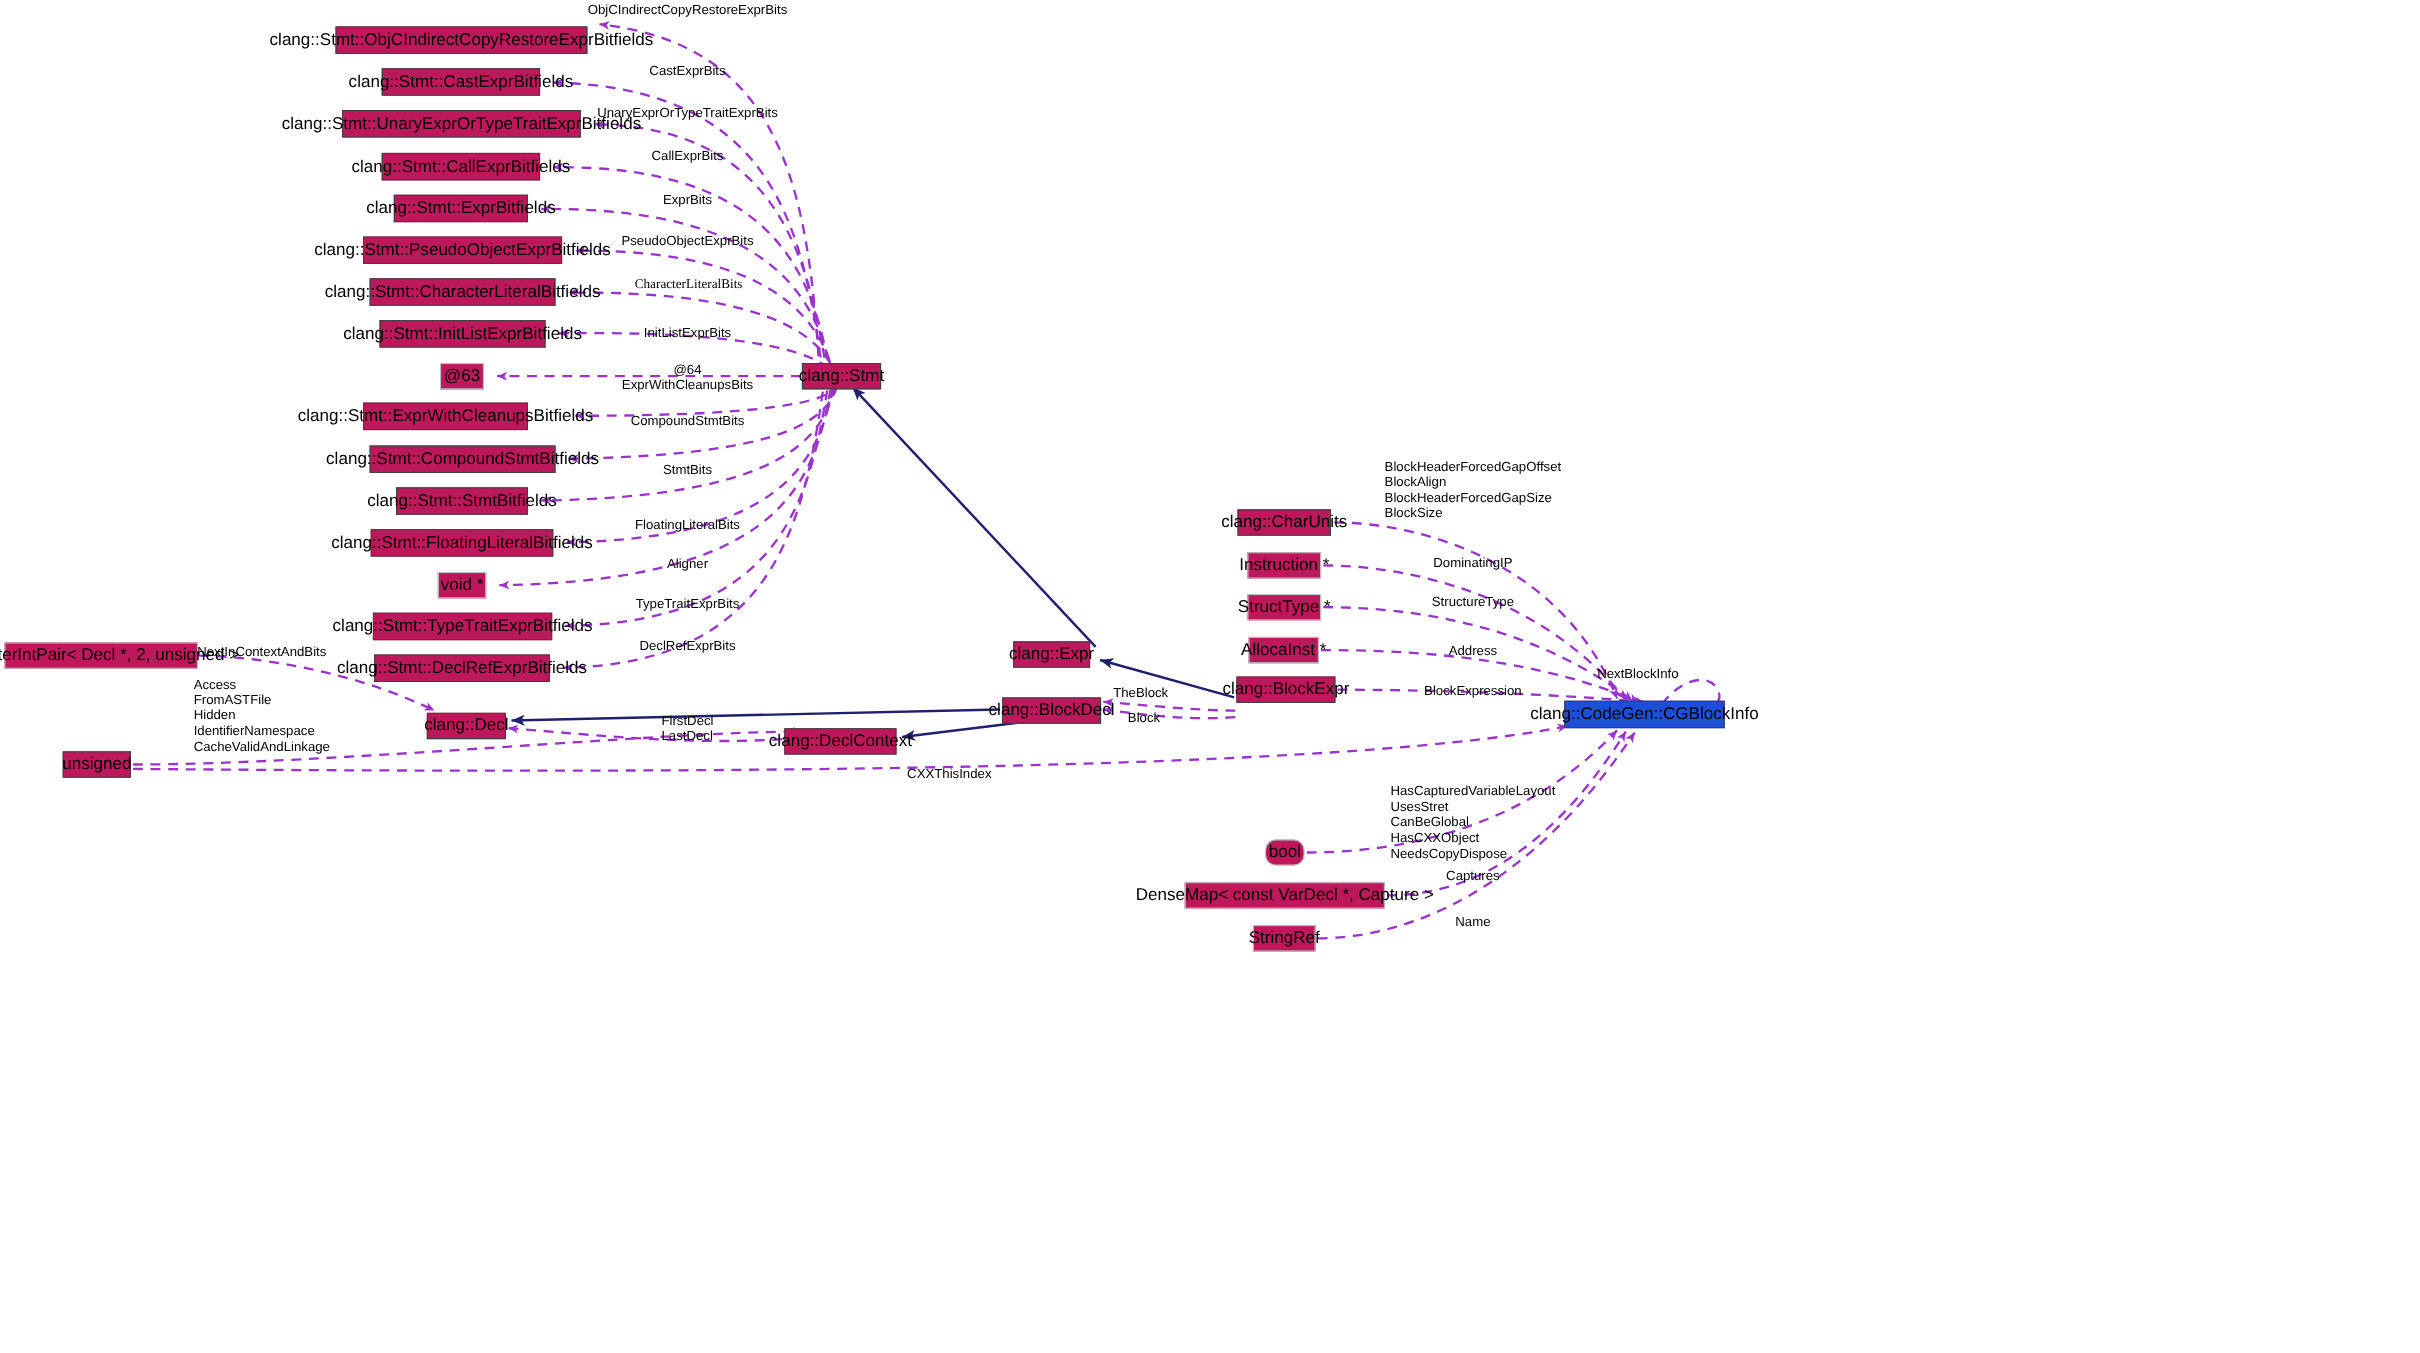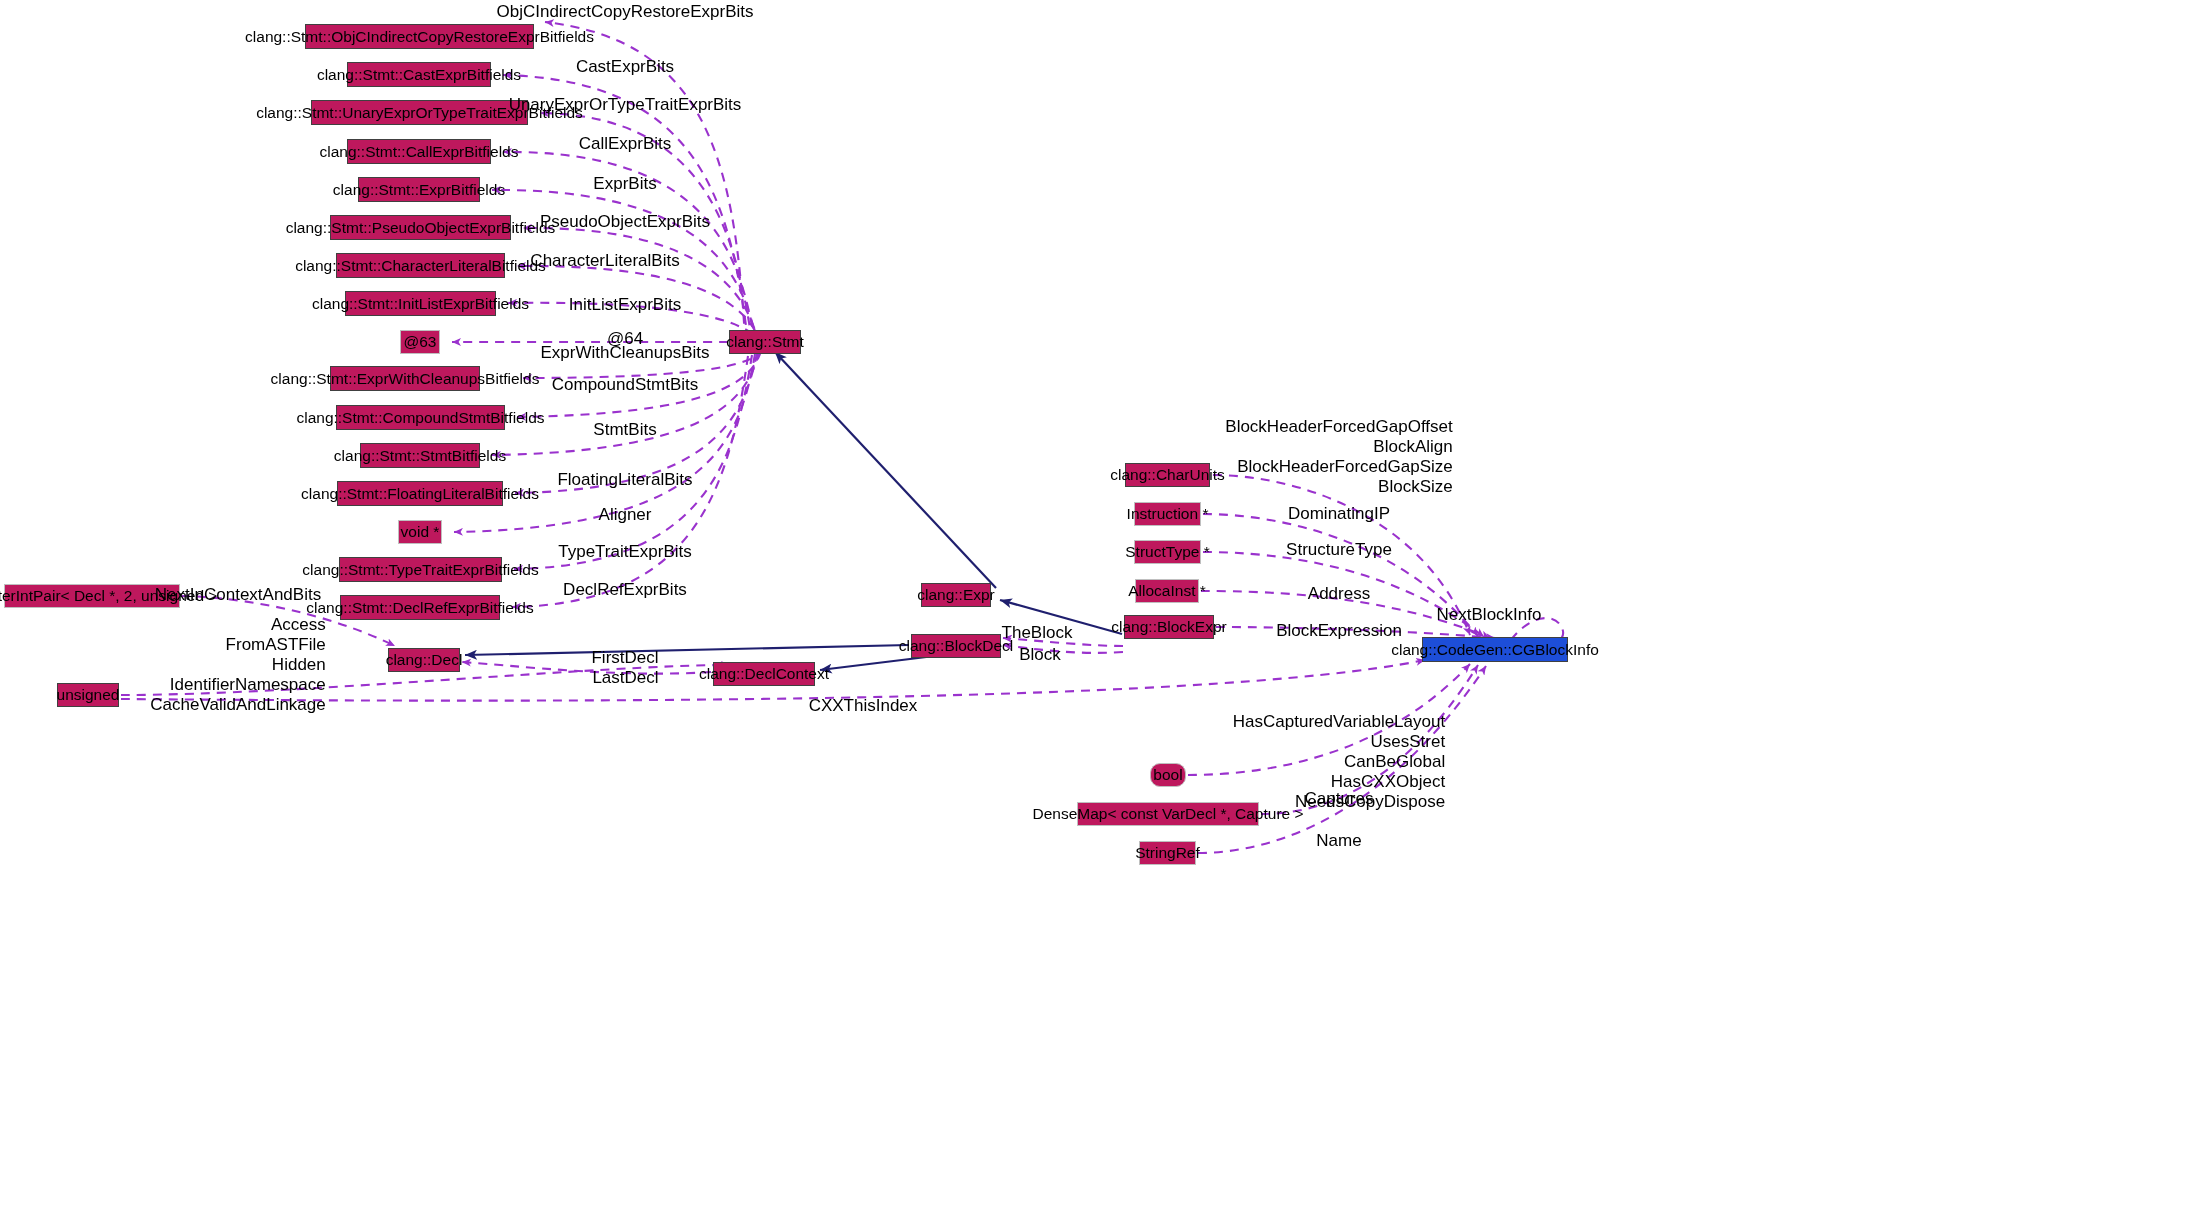--- a/index.html
+++ b/index.html
@@ -5,22 +5,22 @@
   html,body{margin:0;padding:0;background:#ffffff;}
   body{font-family:"Liberation Sans","DejaVu Sans",sans-serif;}
   #canvas{position:relative;width:2200px;height:1230px;background:#ffffff;overflow:hidden;}
   svg.edges{position:absolute;left:0;top:0;width:2200px;height:1230px;pointer-events:none;}
   .node{position:absolute;box-sizing:border-box;background:#be185d;
         display:flex;align-items:center;justify-content:center;
         font-size:15.5px;color:#000000;white-space:nowrap;line-height:1;}
   .node.solid{border:1.6px solid #404040;}
   .node.light{border:1.4px solid #bfbfbf;}
   .node.current{border:1.6px solid #404040;background:#1d4ed8;}
-  .elabel{position:absolute;font-size:17px;color:#000000;white-space:pre;
-          text-align:right;line-height:1.18;transform:translateX(-50%);}
+  .elabel{position:absolute;font-size:12px;color:#000000;white-space:pre;
+          text-align:left;line-height:1.18;transform:translateX(-50%);}
 </style>
 </head>
 <body>
 
 <div id="canvas">
 
   <svg class="edges" viewBox="0 0 2200 1230">
     <defs>
       <marker id="ah-p" markerWidth="10" markerHeight="8" refX="9" refY="4" orient="auto" markerUnits="userSpaceOnUse">
         <path d="M9,4 L0,0 L2.4,4 L0,8 Z" fill="#9a32cd"></path>
@@ -106,21 +106,21 @@
       <div class="node light" style="left: 1139px; top: 841px; width: 57px; height: 24px;">StringRef</div>
       <div class="node current" style="left: 1422px; top: 637px; width: 146px; height: 25px;">clang::CodeGen::CGBlockInfo</div>
     </div>
   <div id="labels-layer">
       <div class="elabel" style="left: 625px; top: 2px;">ObjCIndirectCopyRestoreExprBits</div>
       <div class="elabel" style="left: 625px; top: 57px;">CastExprBits</div>
       <div class="elabel" style="left: 625px; top: 95px;">UnaryExprOrTypeTraitExprBits</div>
       <div class="elabel" style="left: 625px; top: 134px;">CallExprBits</div>
       <div class="elabel" style="left: 625px; top: 174px;">ExprBits</div>
       <div class="elabel" style="left: 625px; top: 212px;">PseudoObjectExprBits</div>
-      <div class="elabel" style="left: 605px; top: 251px;">CharacterLiteralBits</div>
+      <div class="elabel" style="left: 626px; top: 251px; font-family: Liberation Serif, serif;">CharacterLiteralBits</div>
       <div class="elabel" style="left: 625px; top: 295px;">InitListExprBits</div>
       <div class="elabel" style="left: 625px; top: 329px;">@64</div>
       <div class="elabel" style="left: 625px; top: 343px;">ExprWithCleanupsBits</div>
       <div class="elabel" style="left: 625px; top: 375px;">CompoundStmtBits</div>
       <div class="elabel" style="left: 625px; top: 420px;">StmtBits</div>
       <div class="elabel" style="left: 625px; top: 470px;">FloatingLiteralBits</div>
       <div class="elabel" style="left: 625px; top: 505px;">Aligner</div>
       <div class="elabel" style="left: 625px; top: 542px;">TypeTraitExprBits</div>
       <div class="elabel" style="left: 625px; top: 580px;">DeclRefExprBits</div>
       <div class="elabel" style="left: 238px; top: 585px;">NextInContextAndBits</div>

